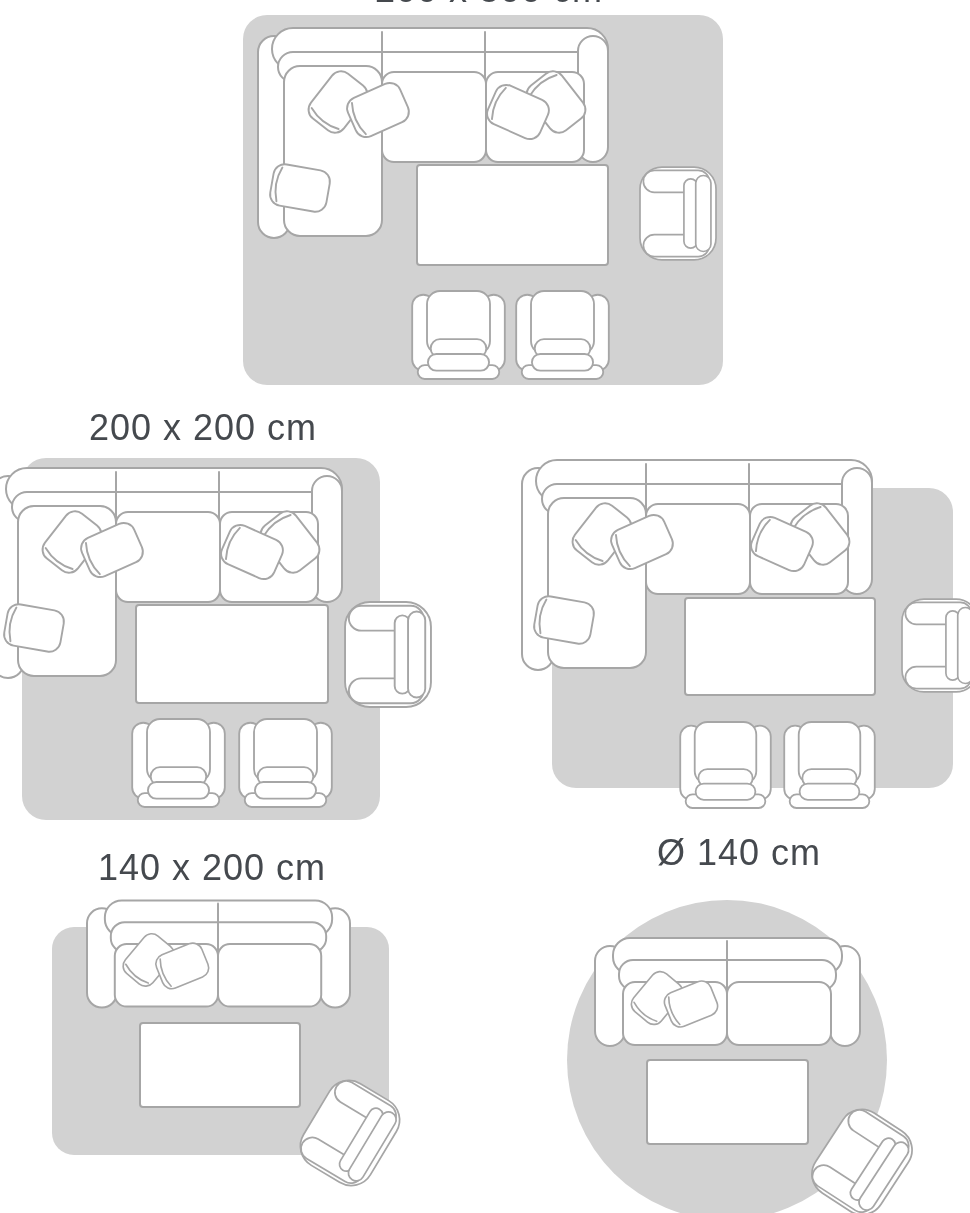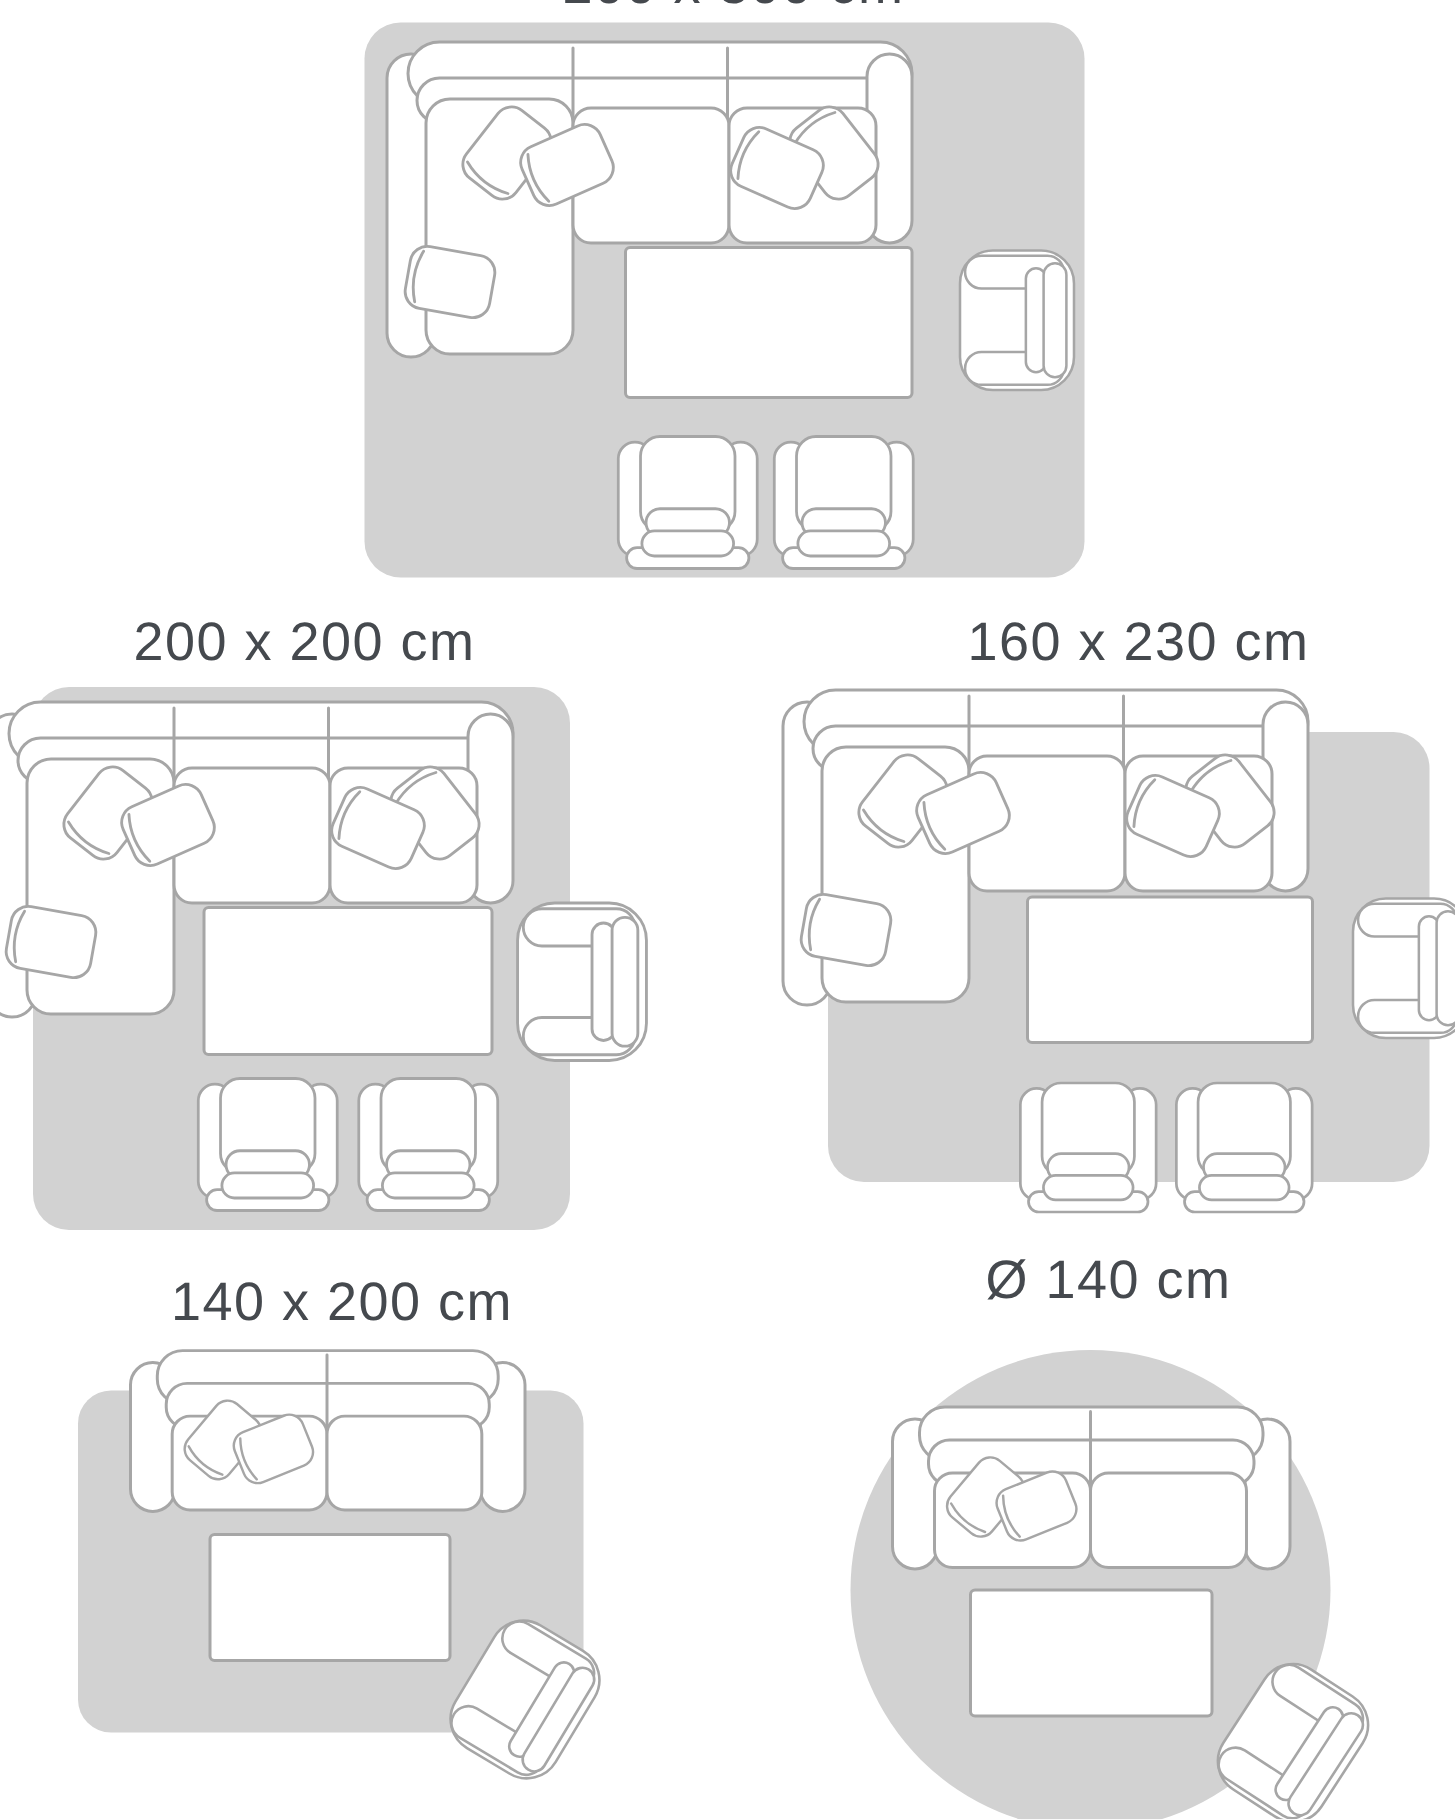--- a/index.html
+++ b/index.html
@@ -27,22 +27,21 @@
   .sep{stroke:#a6a6a6;stroke-width:2;stroke-linecap:round;}
   .table{fill:#ffffff;stroke:#a6a6a6;stroke-width:2;}
 </style>
 </head>
 <body>
 
 <div class="canvas">
 
   <div class="size-label" style="left:489px;top:-27px;">200 x 300 cm</div>
   <div class="size-label" style="left:203px;top:411px;">200 x 200 cm</div>
-  <div class="size-label" style="left:759px;top:411px;">160 x 230 cm</div>
-  <div class="size-label" style="left:228px;top:851px;">140 x 200 cm</div>
+  <div class="size-label" style="left:212px;top:851px;">140 x 200 cm</div>
   <div class="size-label" style="left:739px;top:836px;">Ø 140 cm</div>
 
   <svg width="970" height="1213" viewBox="0 0 970 1213">
     <defs>
 
       <symbol id="pillow" viewBox="0 0 64 48" overflow="visible">
         <rect class="furn" x="2" y="2" width="60" height="44" rx="12"></rect>
         <path class="seam" d="M10 6 Q 3 24 10 42"></path>
       </symbol>
 

